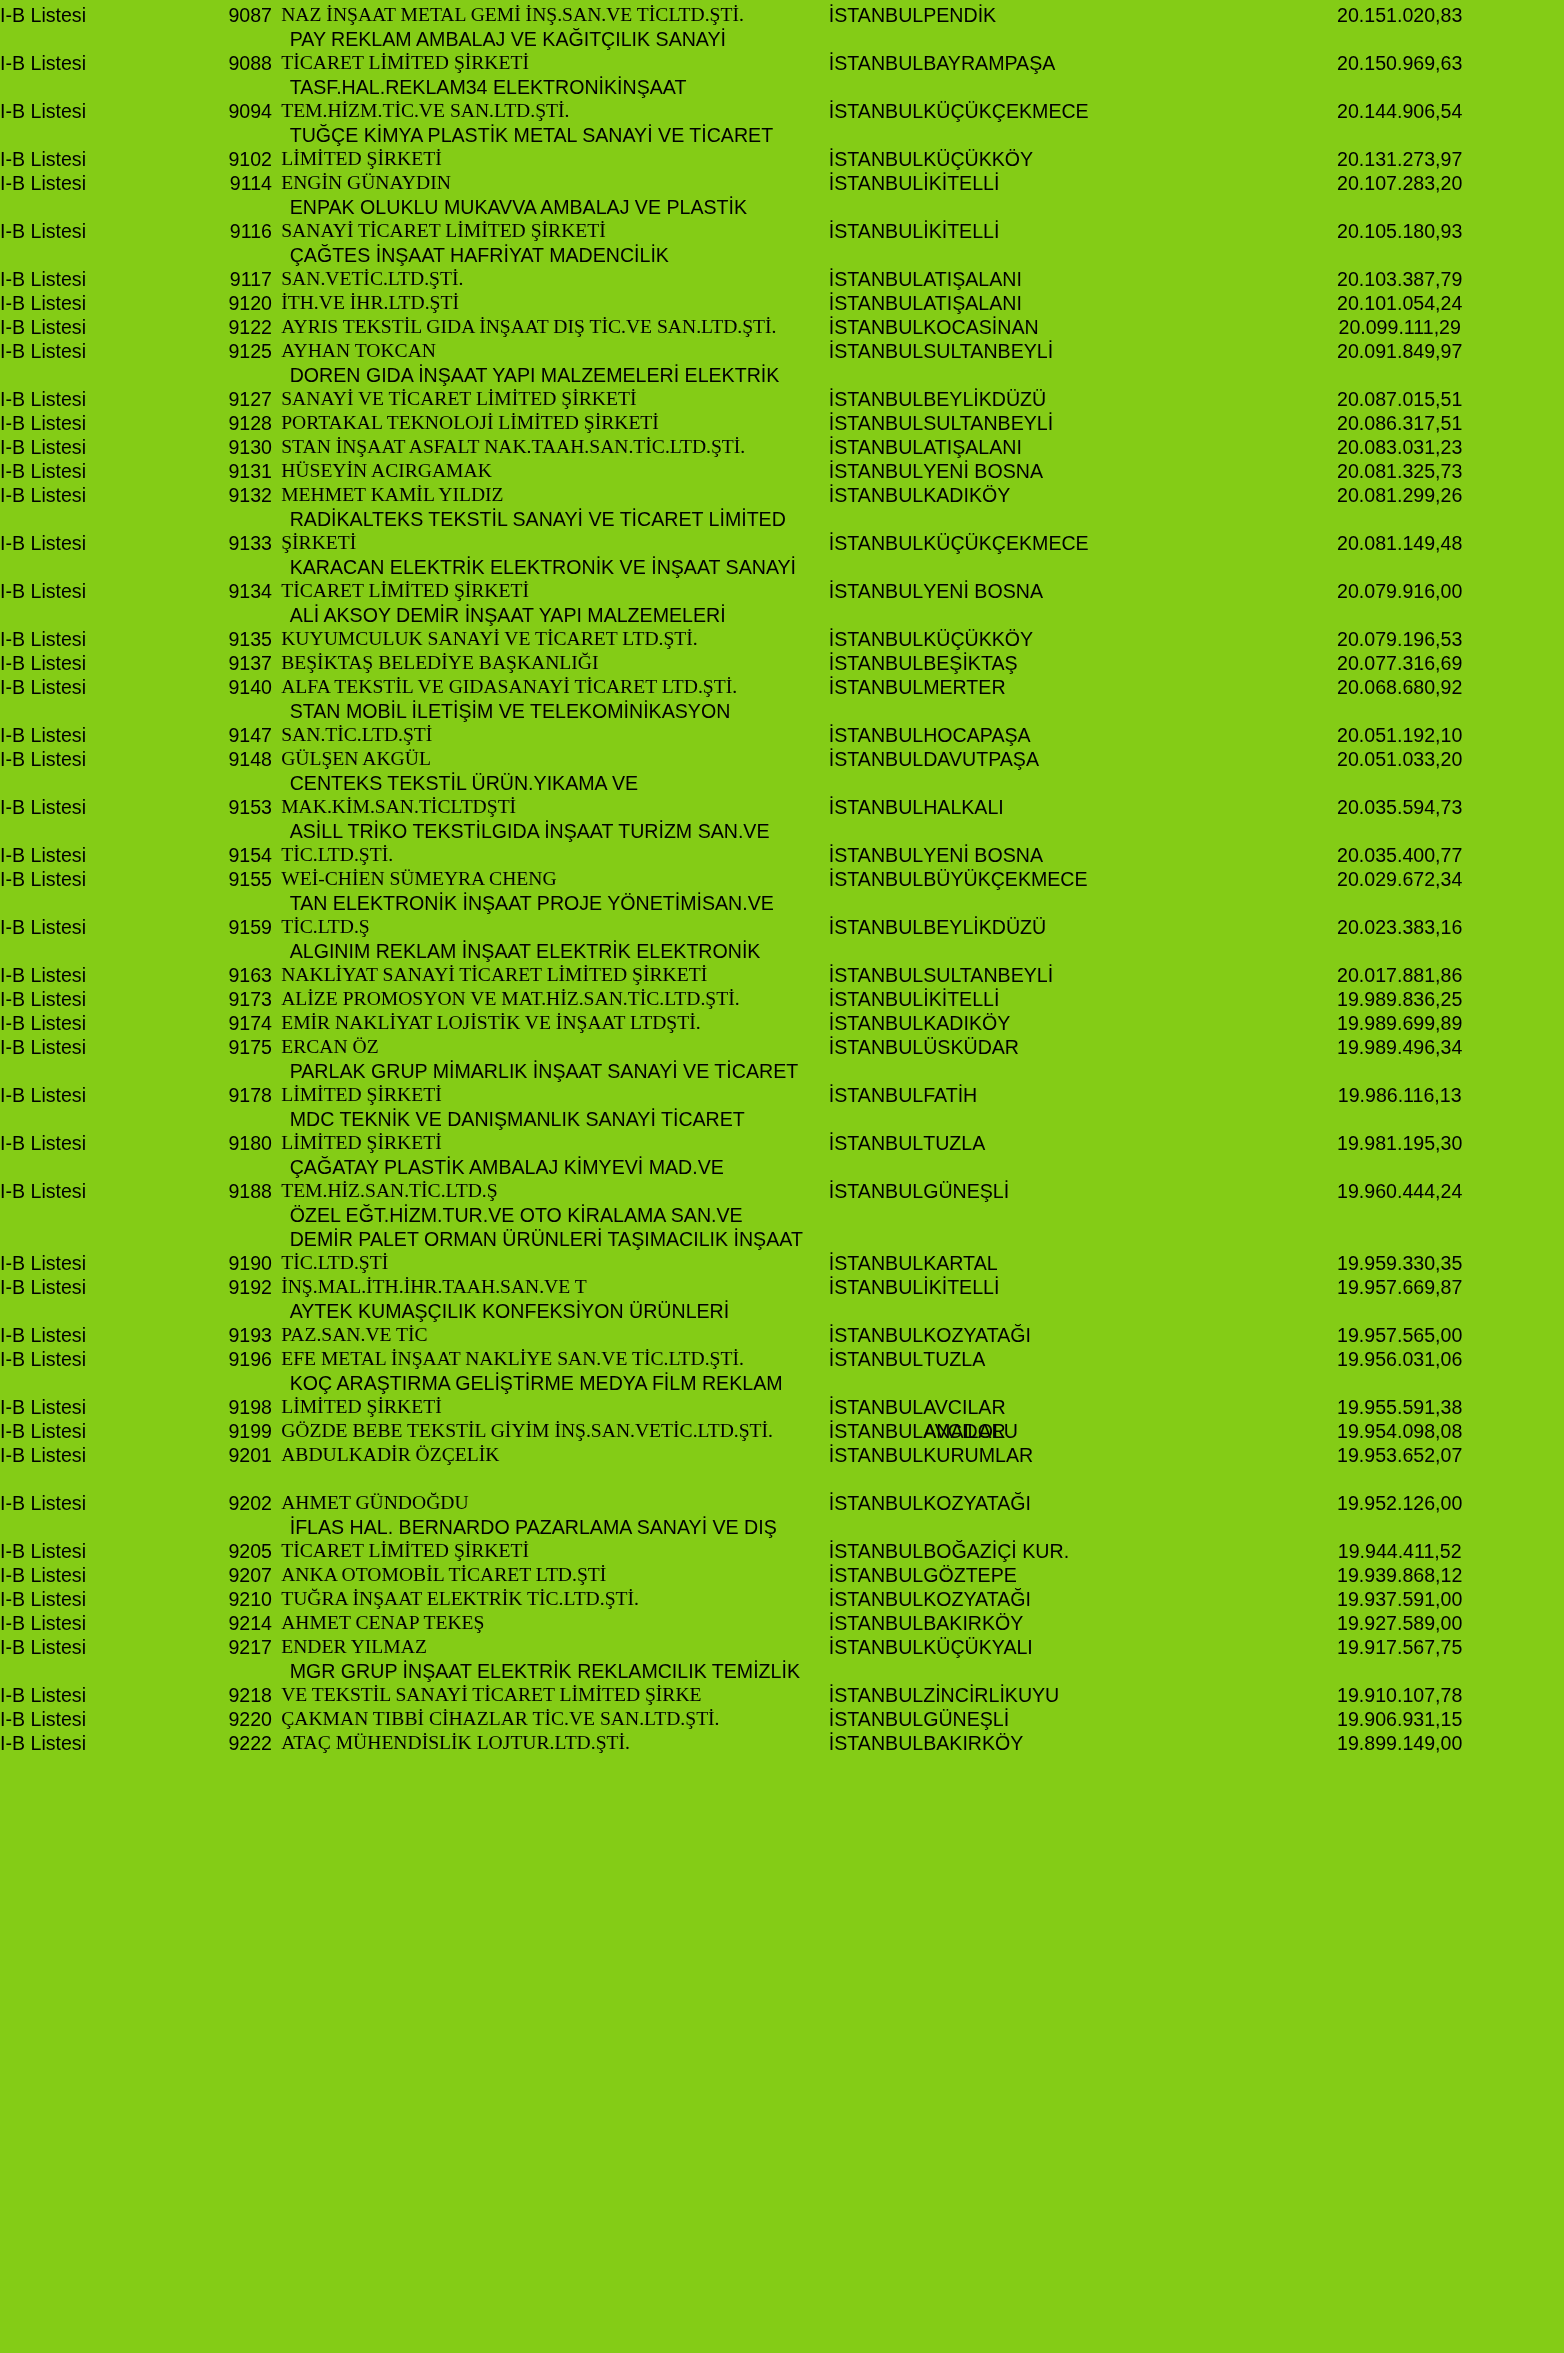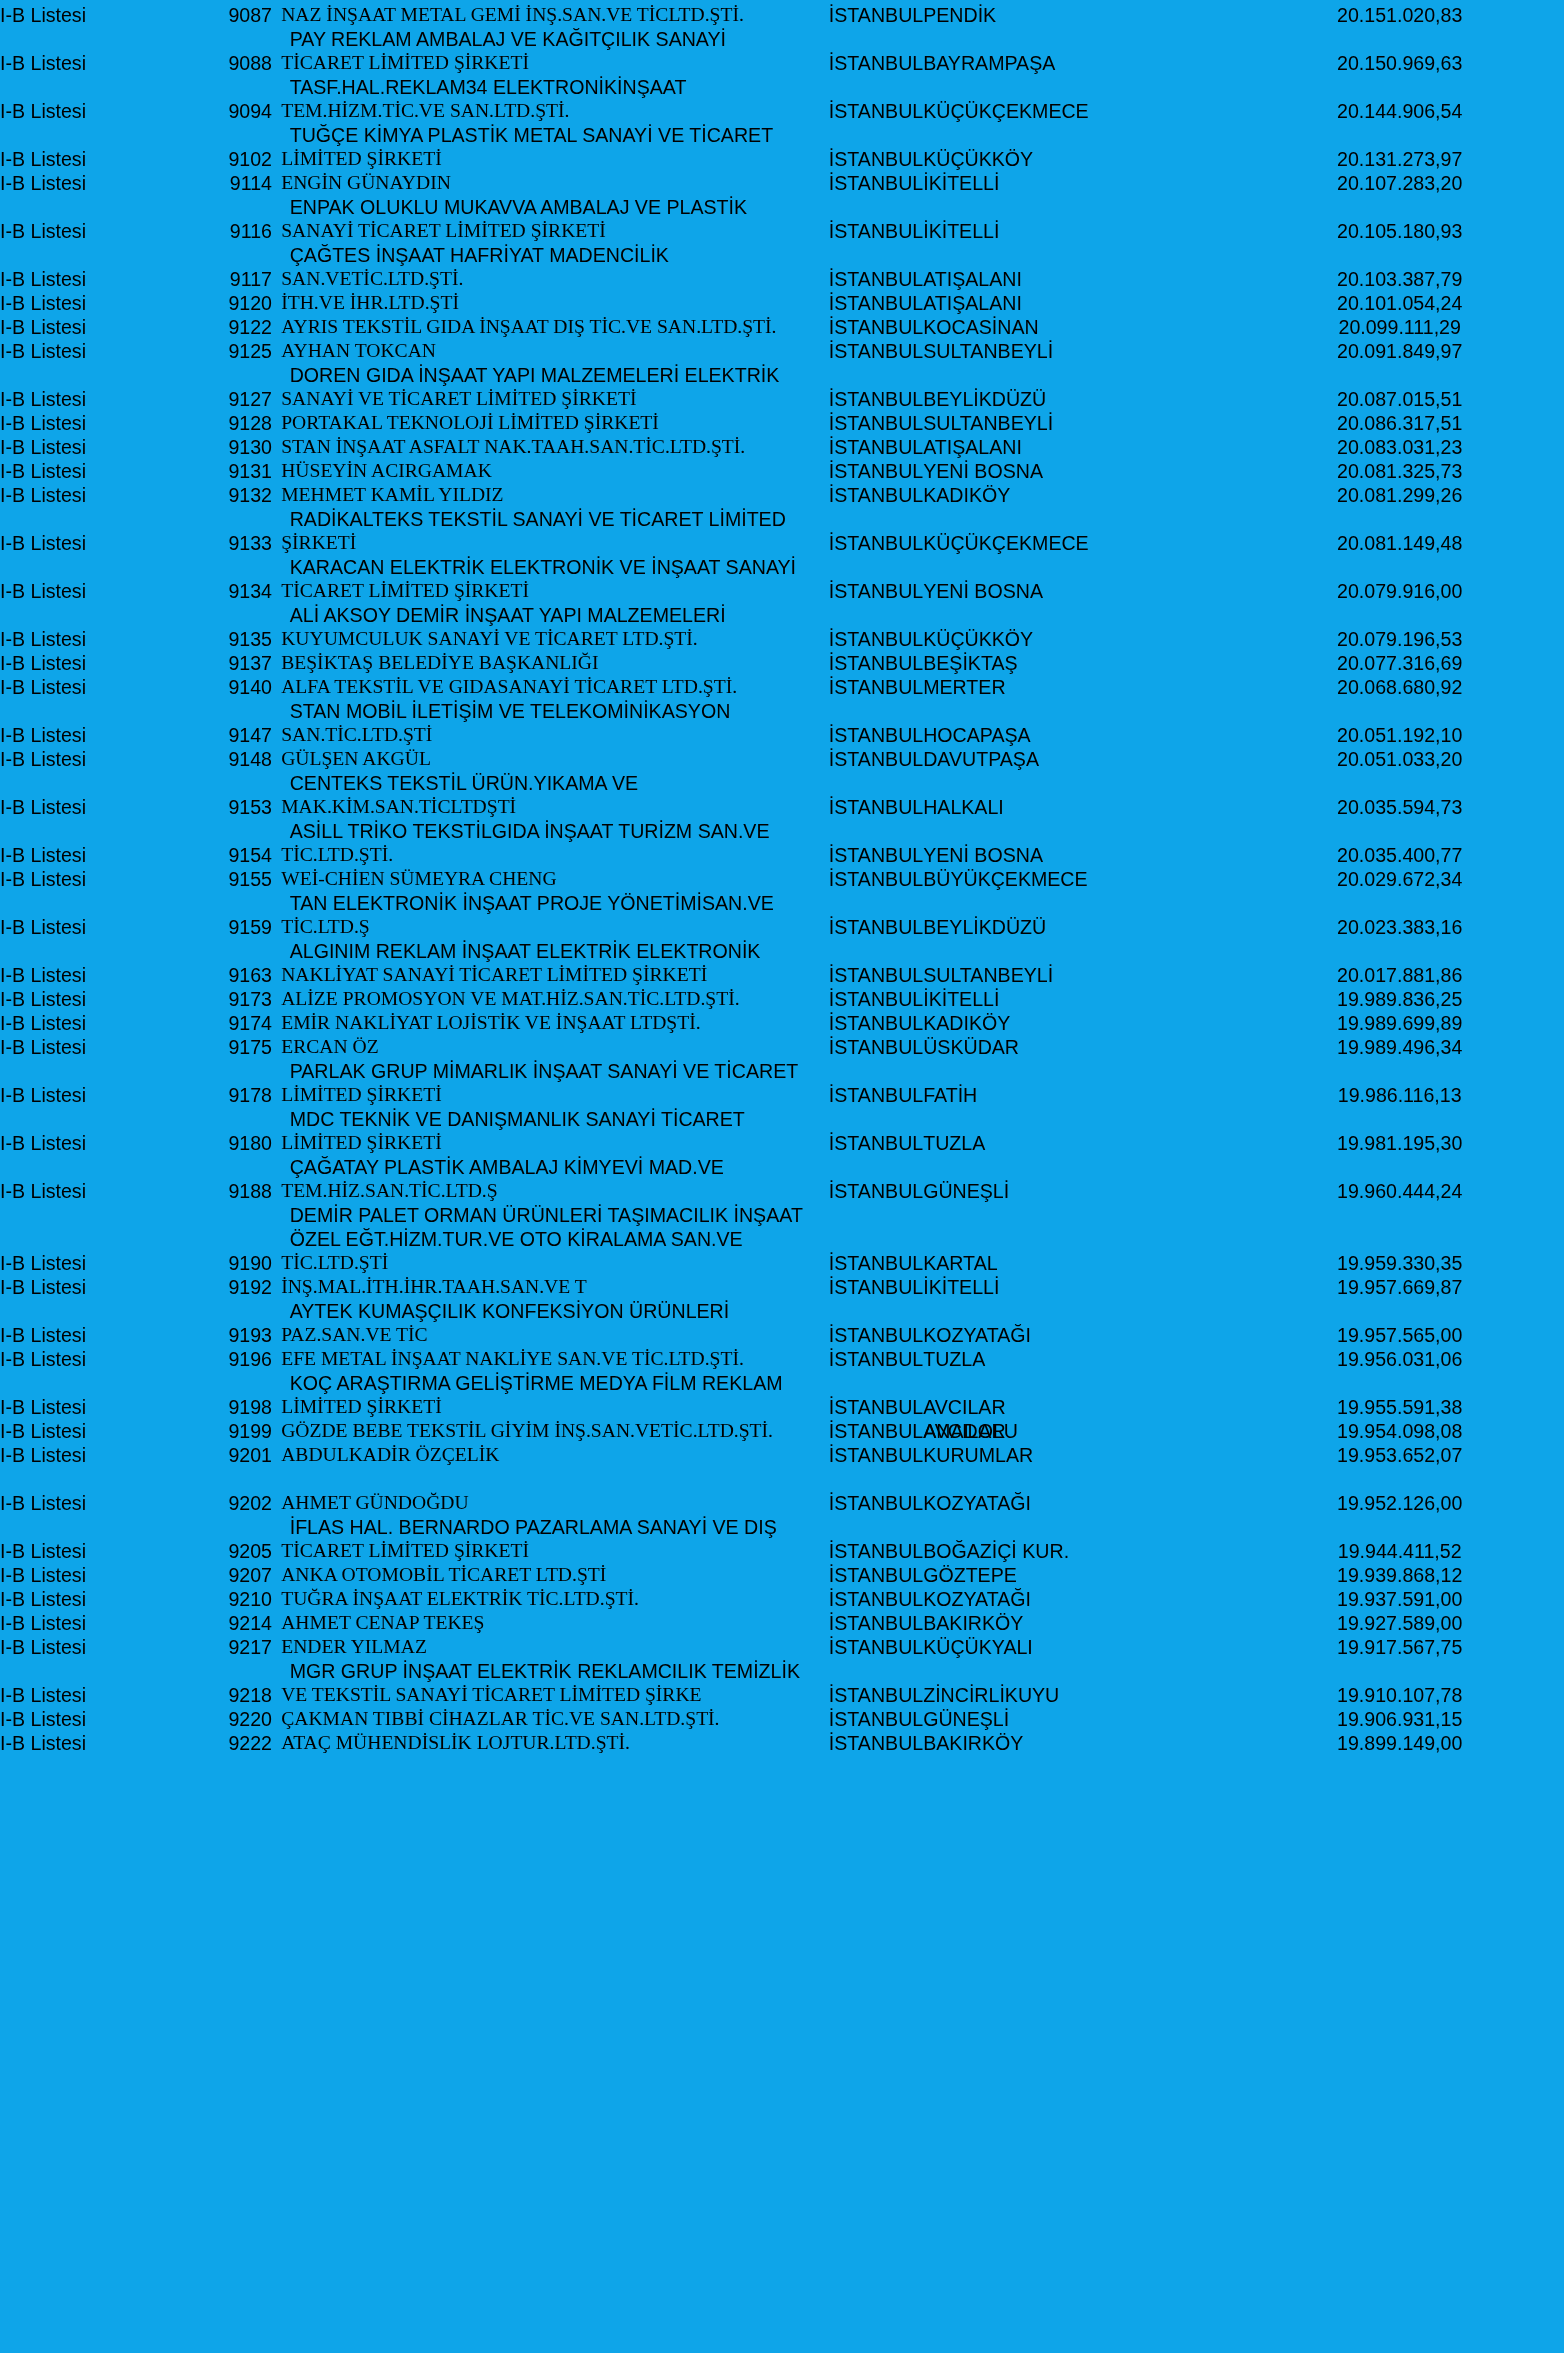--- a/index.html
+++ b/index.html
@@ -10,21 +10,21 @@
   }
   body {
     font-family: "Liberation Sans", "DejaVu Sans", sans-serif;
     color: #000000;
     -webkit-font-smoothing: none;
   }
   #page {
     position: relative;
     width: 1565px;
     height: 2354px;
-    background: #0ea5e9;
+    background: #84cc16;
     overflow: hidden;
     box-sizing: border-box;
     padding: 3.1px 0 0 0;
   }
   table.listing {
     width: 1565px;
     border-collapse: collapse;
     table-layout: fixed;
     font-size: 19.6px;
     line-height: 1.0;
@@ -542,28 +542,28 @@
           <td class="name-cell">TEM.HİZ.SAN.TİC.LTD.Ş</td>
           <td class="city-cell">İSTANBUL</td>
           <td class="office-cell">GÜNEŞLİ</td>
           <td class="amount-cell">19.960.444,24</td>
         </tr>
         <tr class="cont-row">
           <td class="list-cell blank"></td>
           <td class="blank"></td>
           <td class="seq-cell blank"></td>
           <td class="blank"></td>
+          <td class="wrap-name" colspan="4">ÖZEL EĞT.HİZM.TUR.VE OTO KİRALAMA SAN.VE</td>
+        </tr>
+        <tr class="cont-row">
+          <td class="list-cell blank"></td>
+          <td class="blank"></td>
+          <td class="seq-cell blank"></td>
+          <td class="blank"></td>
           <td class="wrap-name" colspan="4">DEMİR PALET ORMAN ÜRÜNLERİ TAŞIMACILIK İNŞAAT</td>
-        </tr>
-        <tr class="cont-row">
-          <td class="list-cell blank"></td>
-          <td class="blank"></td>
-          <td class="seq-cell blank"></td>
-          <td class="blank"></td>
-          <td class="wrap-name" colspan="4">ÖZEL EĞT.HİZM.TUR.VE OTO KİRALAMA SAN.VE</td>
         </tr>
         <tr class="data-row">
           <td class="list-cell">I-B Listesi</td>
           <td class=""></td>
           <td class="seq-cell">9190</td>
           <td class=""></td>
           <td class="name-cell">TİC.LTD.ŞTİ</td>
           <td class="city-cell">İSTANBUL</td>
           <td class="office-cell">KARTAL</td>
           <td class="amount-cell">19.959.330,35</td>

